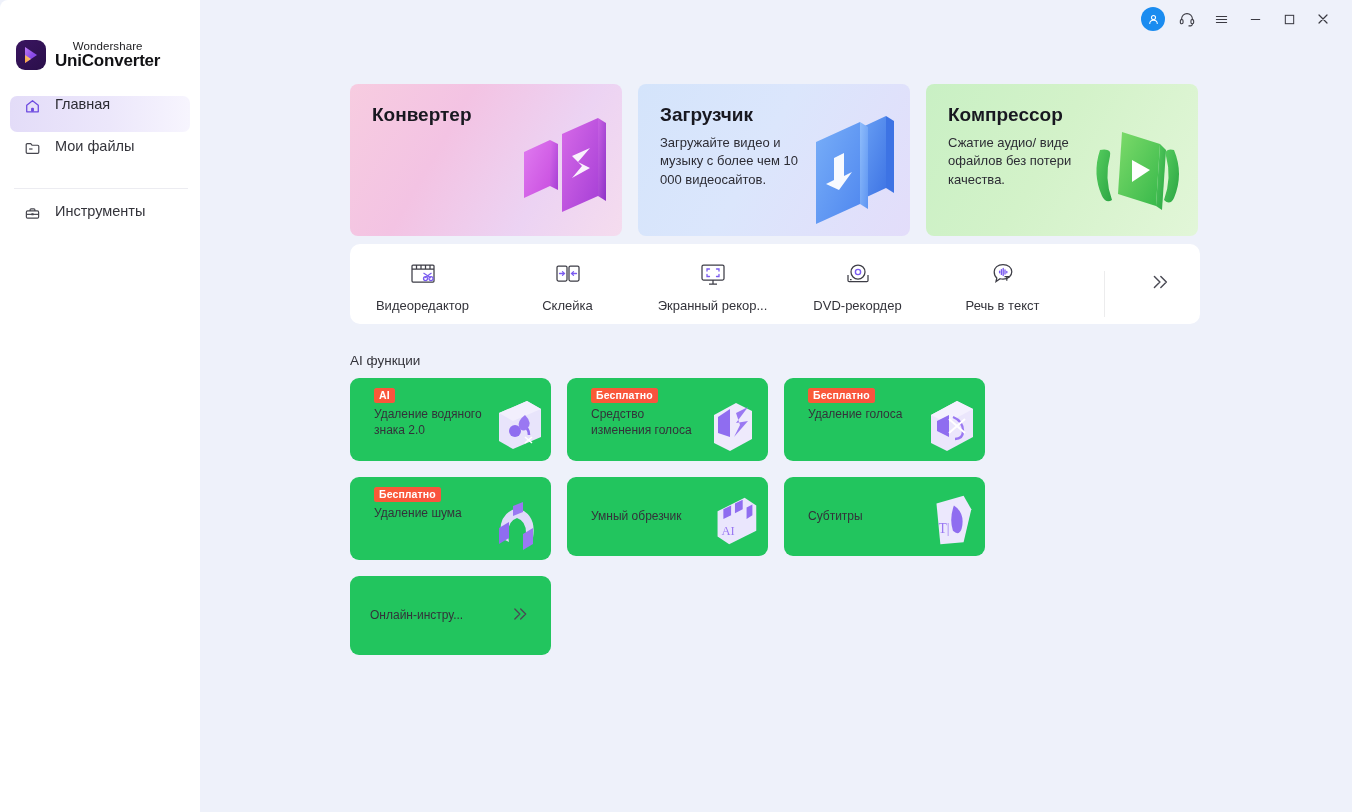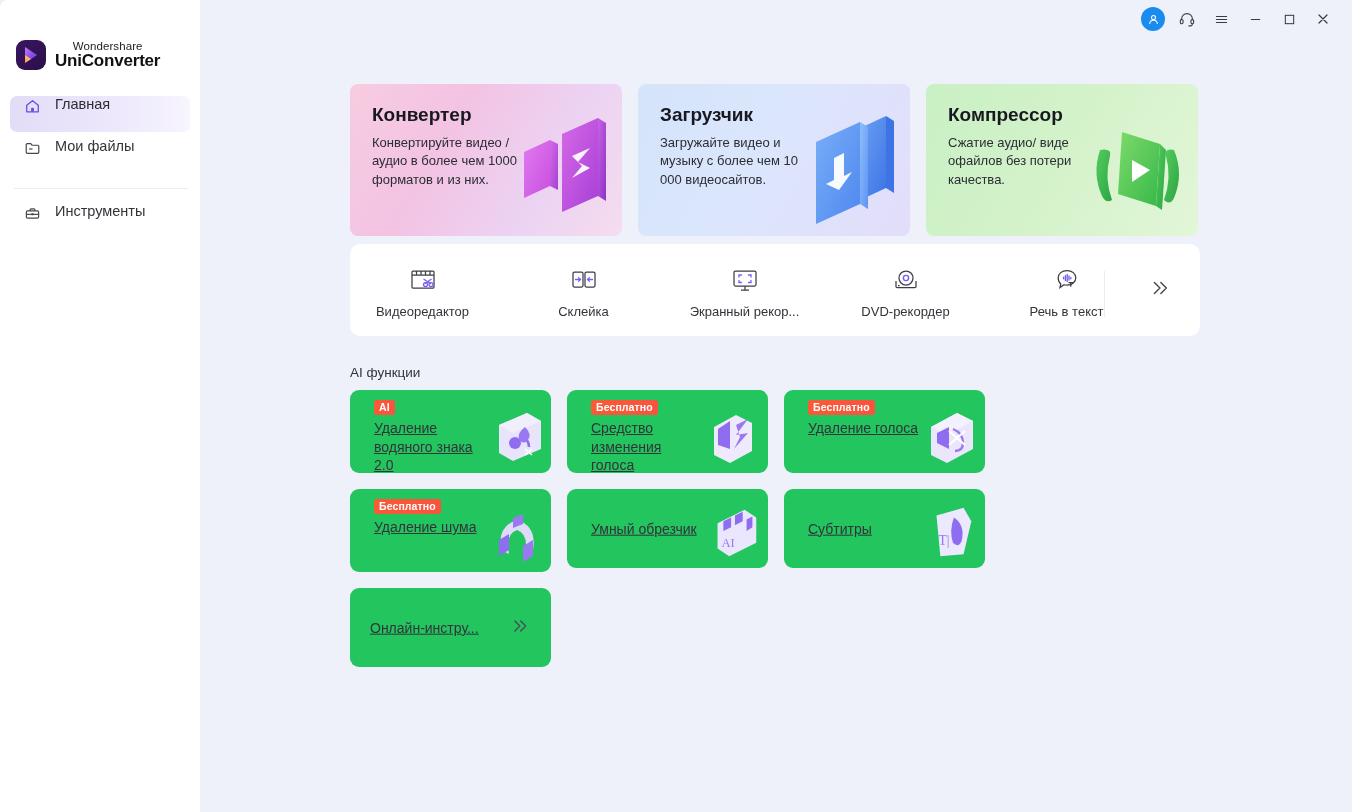--- a/index.html
+++ b/index.html
@@ -65,22 +65,22 @@
   }
   .hero-1 { background: linear-gradient(120deg,#f7cce0 0%,#f3c3e3 35%,#ecd3f3 70%,#f5dcee 100%); }
   .hero-2 { background: linear-gradient(120deg,#d4e4fb 0%,#dbe6fc 45%,#e3ddfa 100%); }
   .hero-3 { background: linear-gradient(120deg,#c9f0c4 0%,#d3f2c9 45%,#e2f6d8 100%); }
   .hero-title { position: absolute; left: 22px; top: 20px; font-size: 19px; font-weight: 700; color: #181820; }
   .hero-desc { position: absolute; left: 22px; top: 50px; width: 152px; font-size: 13px; line-height: 1.42; color: #2c2c34; }
   .hero-art { position: absolute; right: 6px; bottom: 2px; }
 
   
   .toolstrip {
-    margin: 8px 152px 0 150px; height: 92px; background: #fff; border-radius: 10px;
-    display: flex; align-items: center; position: relative; gap: 16px;
+    margin: 8px 152px 0 150px; height: 80px; background: #fff; border-radius: 10px;
+    display: flex; align-items: center; position: relative;
   }
   .tool {
     flex: 0 0 145px; display: flex; flex-direction: column; align-items: center; gap: 9px;
     cursor: pointer; padding-top: 4px;
   }
   .tool-label { font-size: 13px; color: #33333a; white-space: nowrap; }
   .strip-div { position: absolute; right: 95px; top: 27px; width: 1px; height: 46px; background: #ececed; }
   .strip-more { position: absolute; right: 30px; top: 50%; transform: translateY(-50%); cursor: pointer; }
 
   
@@ -92,21 +92,21 @@
   }
   .ai-card.row2 { height: 79px; }
   .badge {
     position: absolute; left: 24px; top: 10px; height: 15px; padding: 0 5px;
     background: linear-gradient(90deg,#fa5a36 0%,#f9533f 100%);
     color: #fff; font-size: 10.5px; font-weight: 700; line-height: 15px; border-radius: 2.5px;
     letter-spacing: .1px;
   }
   .ai-title {
     position: absolute; left: 24px; top: 29px; width: 112px;
-    font-size: 14px; line-height: 1.33; color: #33333a; text-decoration: underline;
+    font-size: 12px; line-height: 1.33; color: #33333a;
   }
   .ai-card.row2 .ai-title { top: 50%; transform: translateY(-50%); }
   .ai-art { position: absolute; right: 4px; bottom: 0px; }
   .ai-card.online .ai-title { left: 20px; width: 120px; }
   .ai-more { position: absolute; right: 22px; top: 50%; transform: translateY(-50%); }
 </style>
 </head>
 <body>
 
 <div class="app">
@@ -210,21 +210,20 @@
         <svg width="14" height="14" viewBox="0 0 14 14" stroke="#3a3a42" stroke-width="1.2" stroke-linecap="round">
             <path d="M3 3 L11 11 M11 3 L3 11"></path>
           </svg>
       </div>
     </div>
 
     <section class="hero-row">
 
       <div class="hero hero-1">
         <div class="hero-title">Конвертер</div>
-        <div class="hero-desc">Конвертируйте видео / аудио в более чем 1000 форматов и из них.</div>
         <div class="hero-art">
           <svg width="110" height="120" viewBox="0 0 110 120">
             <defs>
               <linearGradient id="cvA" x1="0" y1="0" x2="1" y2="1">
                   <stop offset="0%" stop-color="#e07bf0"></stop>
                   <stop offset="100%" stop-color="#c94fe0"></stop>
                 </linearGradient>
               <linearGradient id="cvB" x1="0" y1="0" x2="1" y2="1">
                   <stop offset="0%" stop-color="#d76ae8"></stop>
                   <stop offset="100%" stop-color="#a63fd6"></stop>

